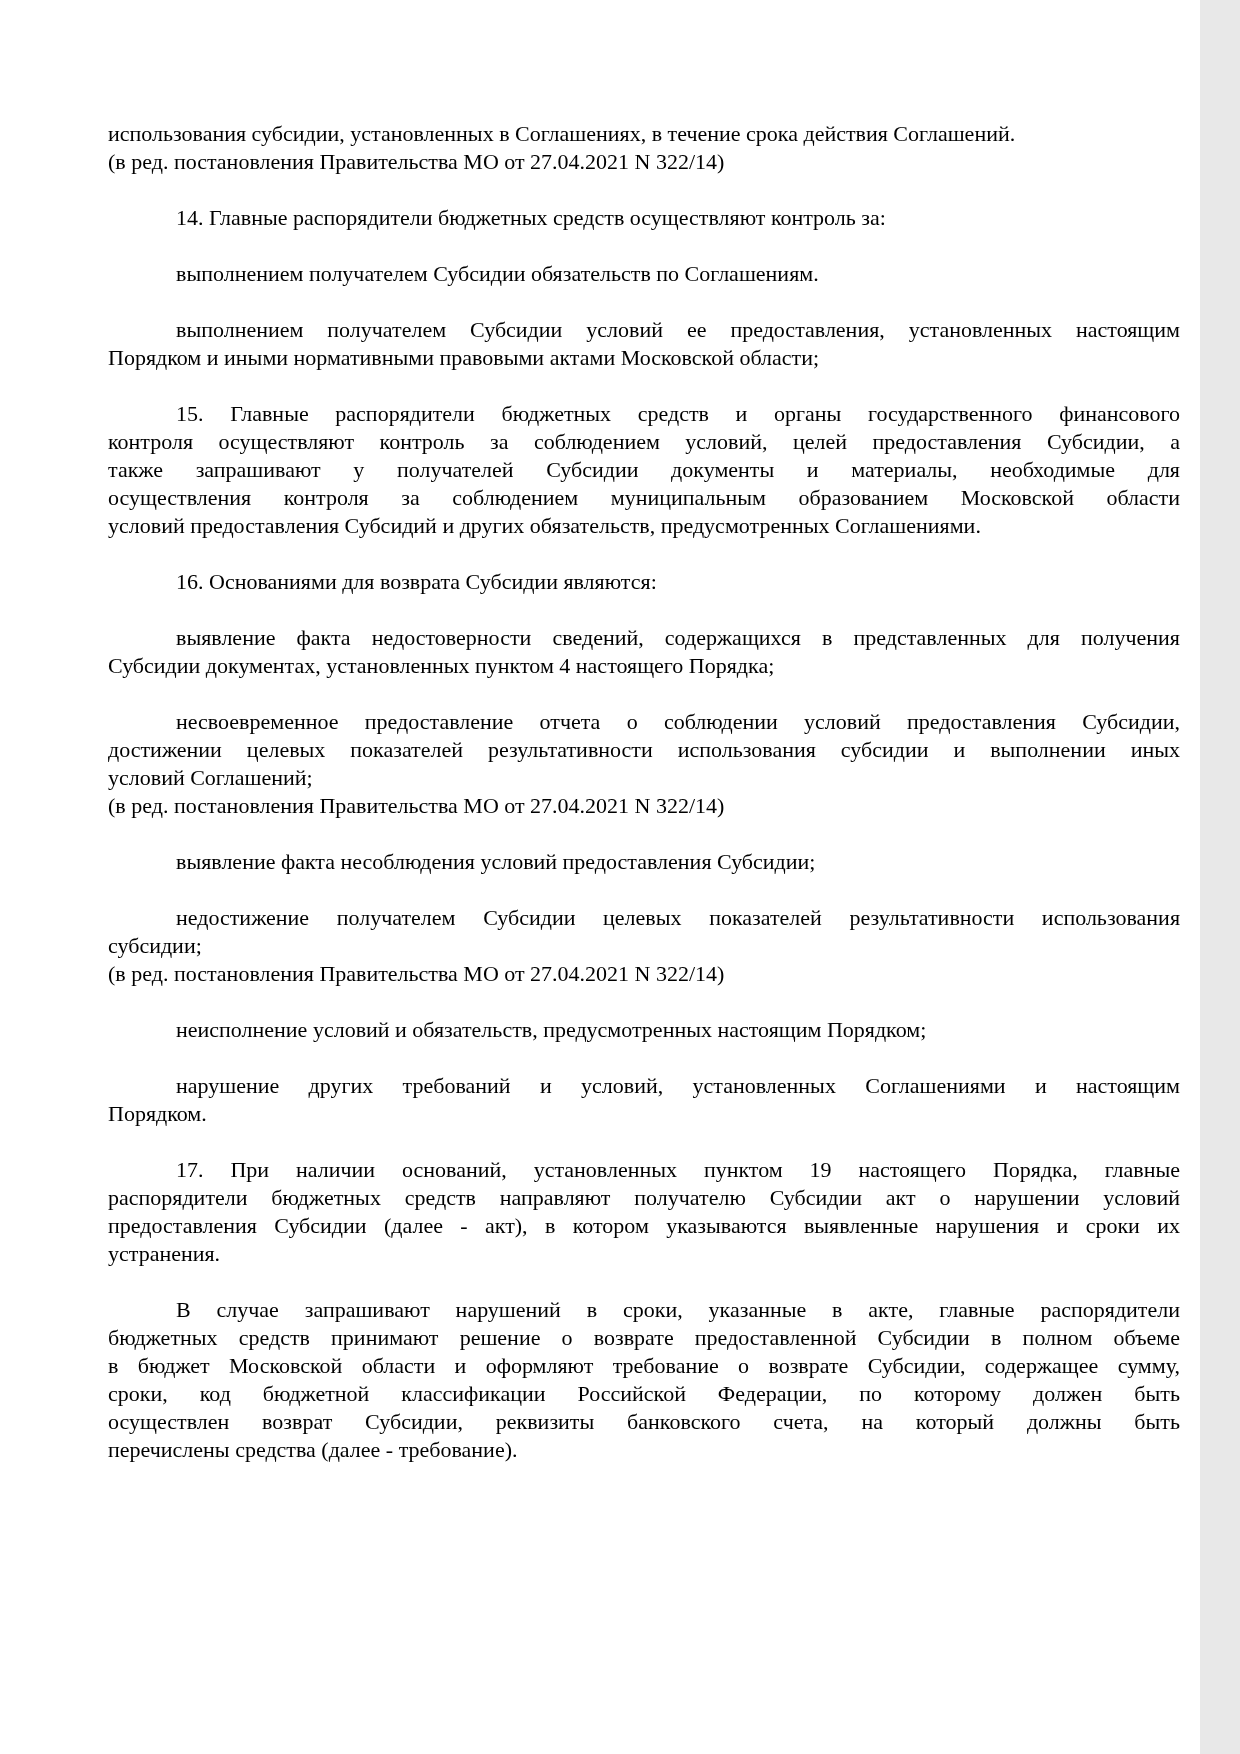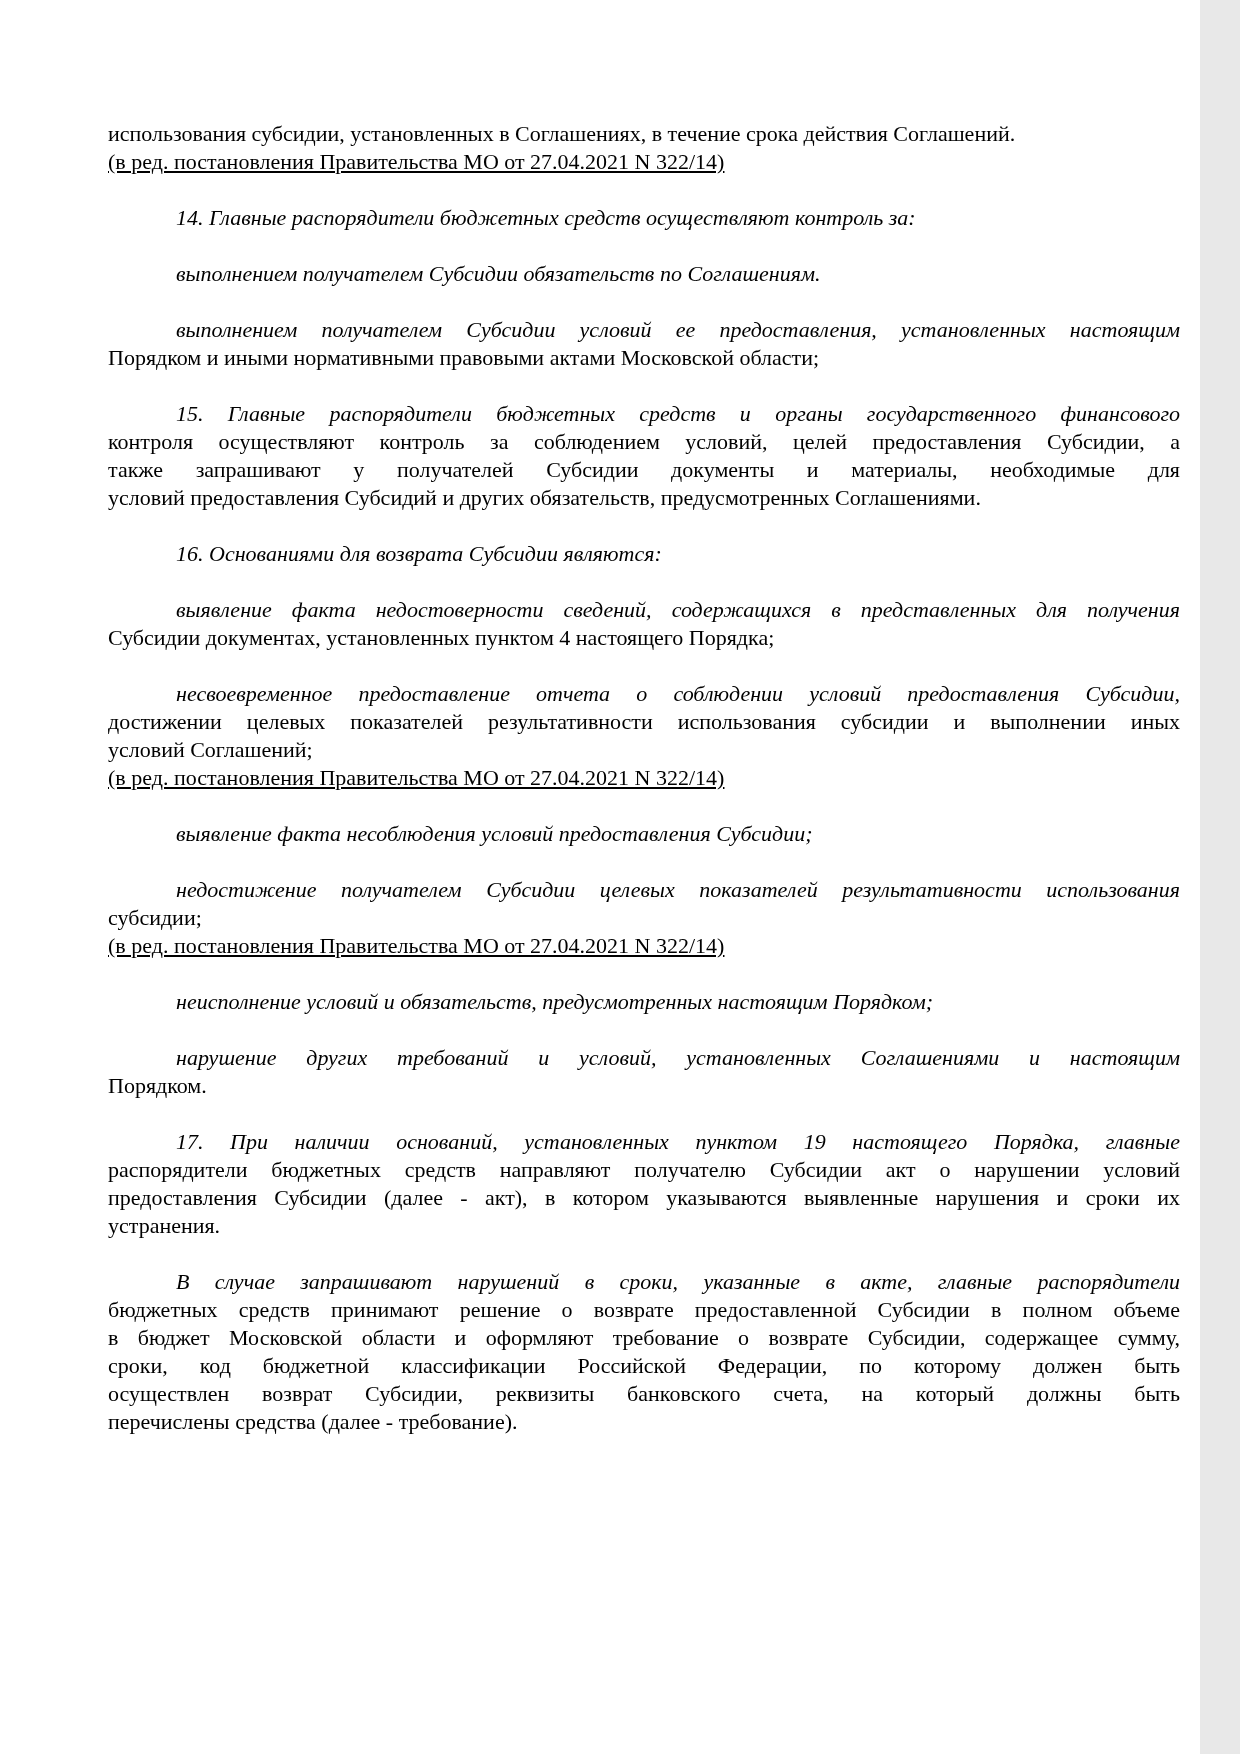--- a/index.html
+++ b/index.html
@@ -37,25 +37,23 @@
   .line {
     text-align: justify;
     text-align-last: justify;
     min-height: 28px;
   }
   .line.lastline {
     text-align-last: left;
   }
   .line.firstline.indented {
     text-indent: 68px;
-    font-style: italic;
   }
   .block.amendment .line {
     text-align-last: left;
-    text-decoration: underline;
   }
 </style>
 </head>
 <body>
 
 <div class="page">
   <div class="text-block" id="doc-blocks">
       <div class="block para">
         <div class="line firstline lastline">использования субсидии, установленных в Соглашениях, в течение срока действия Соглашений.</div>
       </div>
@@ -69,20 +67,21 @@
         <div class="line firstline lastline indented">выполнением получателем Субсидии обязательств по Соглашениям.</div>
       </div>
       <div class="block para gap">
         <div class="line firstline indented">выполнением получателем Субсидии условий ее предоставления, установленных настоящим</div>
         <div class="line lastline">Порядком и иными нормативными правовыми актами Московской области;</div>
       </div>
       <div class="block para gap">
         <div class="line firstline indented">15. Главные распорядители бюджетных средств и органы государственного финансового</div>
         <div class="line">контроля осуществляют контроль за соблюдением условий, целей предоставления Субсидии, а</div>
         <div class="line">также запрашивают у получателей Субсидии документы и материалы, необходимые для</div>
+        <div class="line">осуществления контроля за соблюдением муниципальным образованием Московской области</div>
         <div class="line lastline">условий предоставления Субсидий и других обязательств, предусмотренных Соглашениями.</div>
       </div>
       <div class="block para gap">
         <div class="line firstline lastline indented">16. Основаниями для возврата Субсидии являются:</div>
       </div>
       <div class="block para gap">
         <div class="line firstline indented">выявление факта недостоверности сведений, содержащихся в представленных для получения</div>
         <div class="line lastline">Субсидии документах, установленных пунктом 4 настоящего Порядка;</div>
       </div>
       <div class="block para gap">

